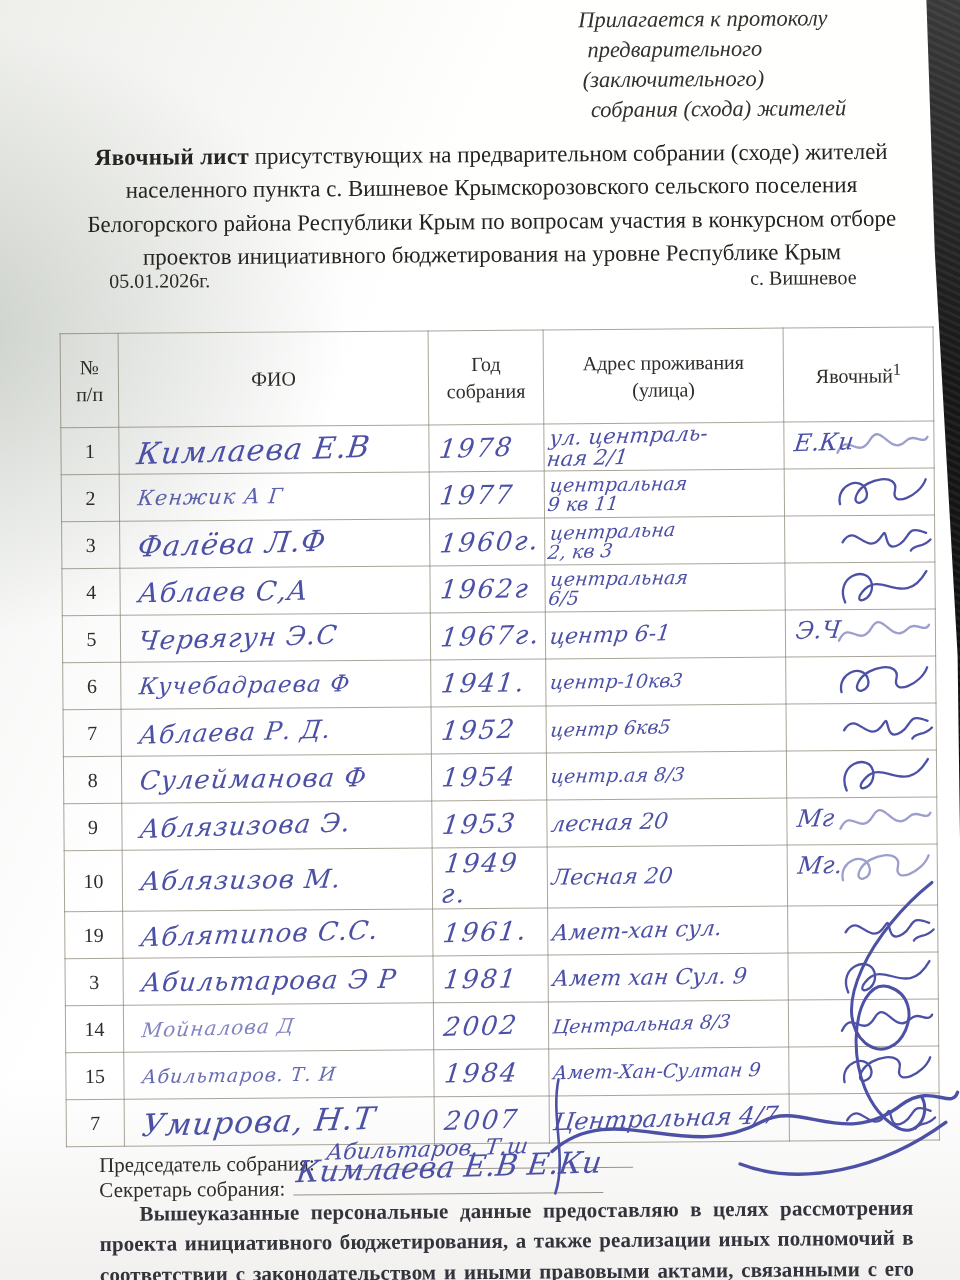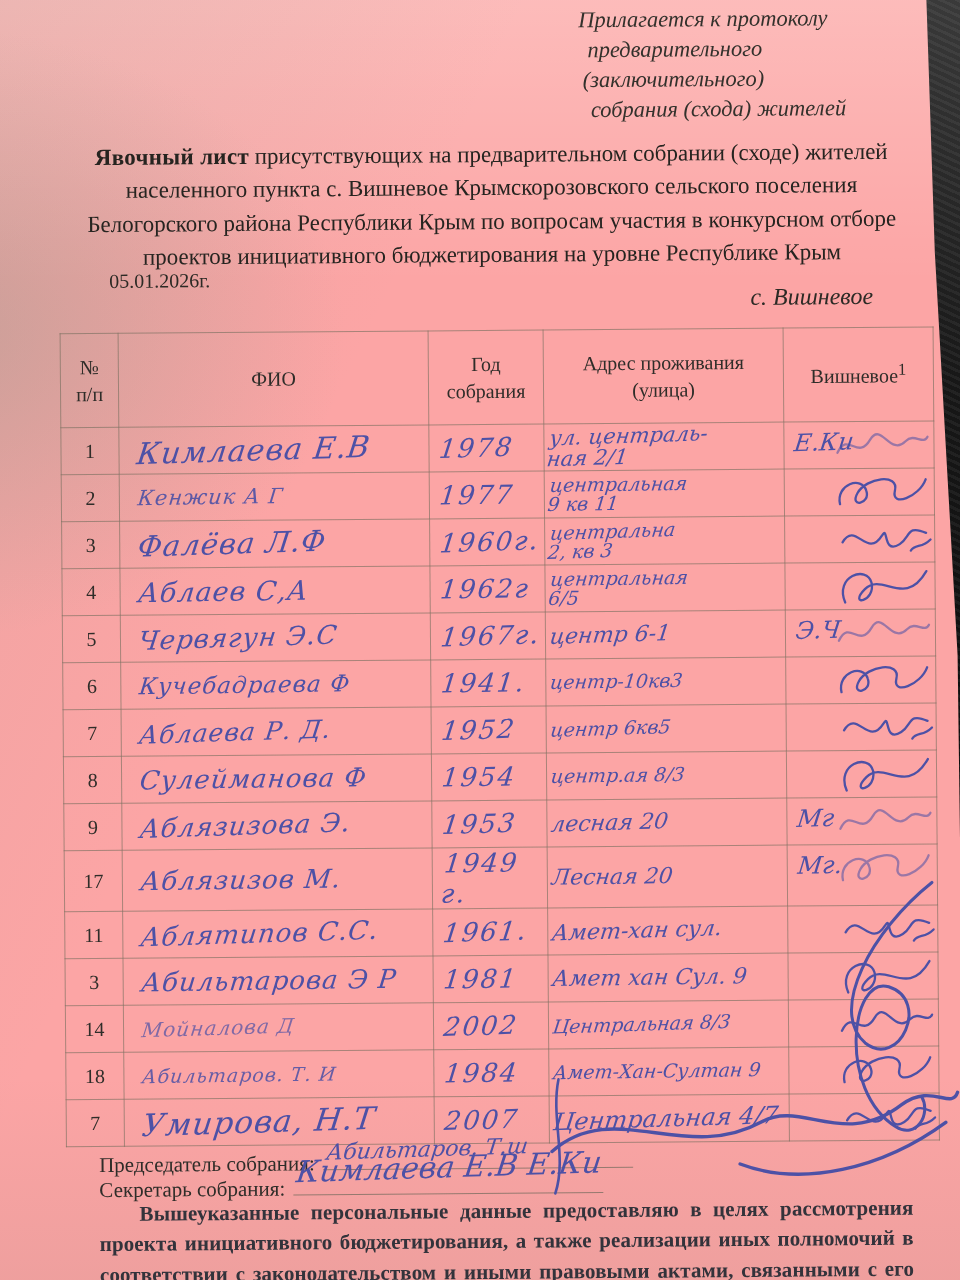--- a/index.html
+++ b/index.html
@@ -1,18 +1,18 @@
 <!DOCTYPE html>
 <html><head>
 <meta charset="utf-8">
 <style>
   html,body{margin:0;padding:0;}
   body{width:960px;height:1280px;overflow:hidden;background:#111;
        font-family:"Liberation Serif","DejaVu Serif",serif;}
-  .photo{position:relative;width:960px;height:1280px;background:#fca5a5;}
+  .photo{position:relative;width:960px;height:1280px;background:#ffffff;}
   
   .paper-shade{position:absolute;inset:0;pointer-events:none;
     background:
       radial-gradient(60% 34% at -6% 26%, rgba(141,152,138,.38), rgba(141,152,138,0) 70%),
       linear-gradient(115deg, rgba(150,155,140,.16) 0%, rgba(150,155,140,0) 34%),
       linear-gradient(180deg, rgba(255,255,250,.25) 0%, rgba(0,0,0,0) 22%),
       linear-gradient(0deg, rgba(120,110,95,.10) 0%, rgba(0,0,0,0) 16%);}
   
   .dark-wedge{position:absolute;top:0;right:0;width:60px;height:840px;
     clip-path:polygon(44% 0,100% 0,100% 100%,96% 78%,58% 30%);
@@ -25,21 +25,21 @@
     font-style:italic;font-size:22.5px;line-height:1.34;color:#33312c;}
   .attach-note div:nth-child(2){padding-left:9px;}
   .attach-note div:nth-child(3){padding-left:4px;}
   .attach-note div:nth-child(4){padding-left:12px;}
 
   .title{position:absolute;top:138px;left:88px;width:814px;margin:0;
     text-align:center;font-size:23px;line-height:1.45;color:#262420;}
   .title b{letter-spacing:.3px;}
 
   .date{position:absolute;top:267px;left:112px;font-size:20px;}
-  .place{position:absolute;top:286px;left:753px;font-style:italic;font-size:24px;}
+  .place{position:absolute;top:269px;left:753px;font-size:20px;}
 
   table.sheet{position:absolute;top:330px;left:62px;width:873px;border-collapse:collapse;
     table-layout:fixed;}
   .sheet th,.sheet td{border:1px solid rgba(118,110,94,.62);padding:0;vertical-align:middle;}
   .sheet th{font-weight:400;font-size:20px;line-height:1.35;text-align:center;
     white-space:pre-line;height:93px;color:#2f2d29;}
   .sheet td{height:46px;}
   .col-num{width:58px}.col-fio{width:310px}.col-year{width:115px}.col-addr{width:240px}.col-sig{width:150px}
   td.c-num{text-align:center;font-size:20px;color:#2f2d29;}
 
@@ -122,21 +122,21 @@
       </colgroup>
       <thead>
         <tr>
           <th>№
 п/п</th>
           <th>ФИО</th>
           <th>Год
 собрания</th>
           <th>Адрес проживания
 (улица)</th>
-          <th><span>Вишневое</span><sup>1</sup></th>
+          <th><span>Явочный</span><sup>1</sup></th>
         </tr>
       </thead>
       <tbody>
           <tr>
             <td class="c-num">1</td>
             <td class="c-fio"><span class="hw fio">Кимлаева Е.В</span></td>
             <td class="c-year"><span class="hw year">1978</span></td>
             <td class="c-addr"><span class="hw addr">ул. централь-
 ная 2/1</span></td>
             <td class="c-sig">
@@ -233,33 +233,33 @@
             <td class="c-year"><span class="hw year">1953</span></td>
             <td class="c-addr"><span class="hw addr">лесная 20</span></td>
             <td class="c-sig">
               <span class="hw sigtext">Мг</span>
               <svg class="scribble" viewBox="0 0 90 40" style="opacity: 0.55;">
                 <path d="M4 26 C14 6,22 34,34 14 C44 -2,52 30,66 16 C74 8,82 20,86 12"></path>
               </svg>
             </td>
           </tr>
           <tr>
-            <td class="c-num">17</td>
+            <td class="c-num">10</td>
             <td class="c-fio"><span class="hw fio">Аблязизов М.</span></td>
             <td class="c-year"><span class="hw year">1949 г.</span></td>
             <td class="c-addr"><span class="hw addr">Лесная 20</span></td>
             <td class="c-sig">
               <span class="hw sigtext">Мг.</span>
               <svg class="scribble" viewBox="0 0 90 40" style="opacity: 0.55;">
                 <path d="M6 30 C2 12,26 4,30 18 C34 30,14 34,22 20 C30 6,60 2,56 18 C52 34,78 24,84 8"></path>
               </svg>
             </td>
           </tr>
           <tr>
-            <td class="c-num">11</td>
+            <td class="c-num">19</td>
             <td class="c-fio"><span class="hw fio">Аблятипов С.С.</span></td>
             <td class="c-year"><span class="hw year">1961.</span></td>
             <td class="c-addr"><span class="hw addr">Амет-хан сул.</span></td>
             <td class="c-sig">
               <svg class="scribble" viewBox="0 0 90 40">
                 <path d="M8 22 C20 2,30 38,44 16 C50 6,44 34,60 24 C70 18,66 6,84 14 M70 30 C74 24,80 28,88 20"></path>
               </svg>
             </td>
           </tr>
           <tr>
@@ -278,21 +278,21 @@
             <td class="c-fio"><span class="hw fio">Мойналова Д</span></td>
             <td class="c-year"><span class="hw year">2002</span></td>
             <td class="c-addr"><span class="hw addr">Центральная 8/3</span></td>
             <td class="c-sig">
               <svg class="scribble" viewBox="0 0 90 40">
                 <path d="M4 26 C14 6,22 34,34 14 C44 -2,52 30,66 16 C74 8,82 20,86 12"></path>
               </svg>
             </td>
           </tr>
           <tr>
-            <td class="c-num">18</td>
+            <td class="c-num">15</td>
             <td class="c-fio"><span class="hw fio">Абильтаров. Т. И</span></td>
             <td class="c-year"><span class="hw year">1984</span></td>
             <td class="c-addr"><span class="hw addr">Амет-Хан-Султан 9</span></td>
             <td class="c-sig">
               <svg class="scribble" viewBox="0 0 90 40">
                 <path d="M6 30 C2 12,26 4,30 18 C34 30,14 34,22 20 C30 6,60 2,56 18 C52 34,78 24,84 8"></path>
               </svg>
             </td>
           </tr>
           <tr>

